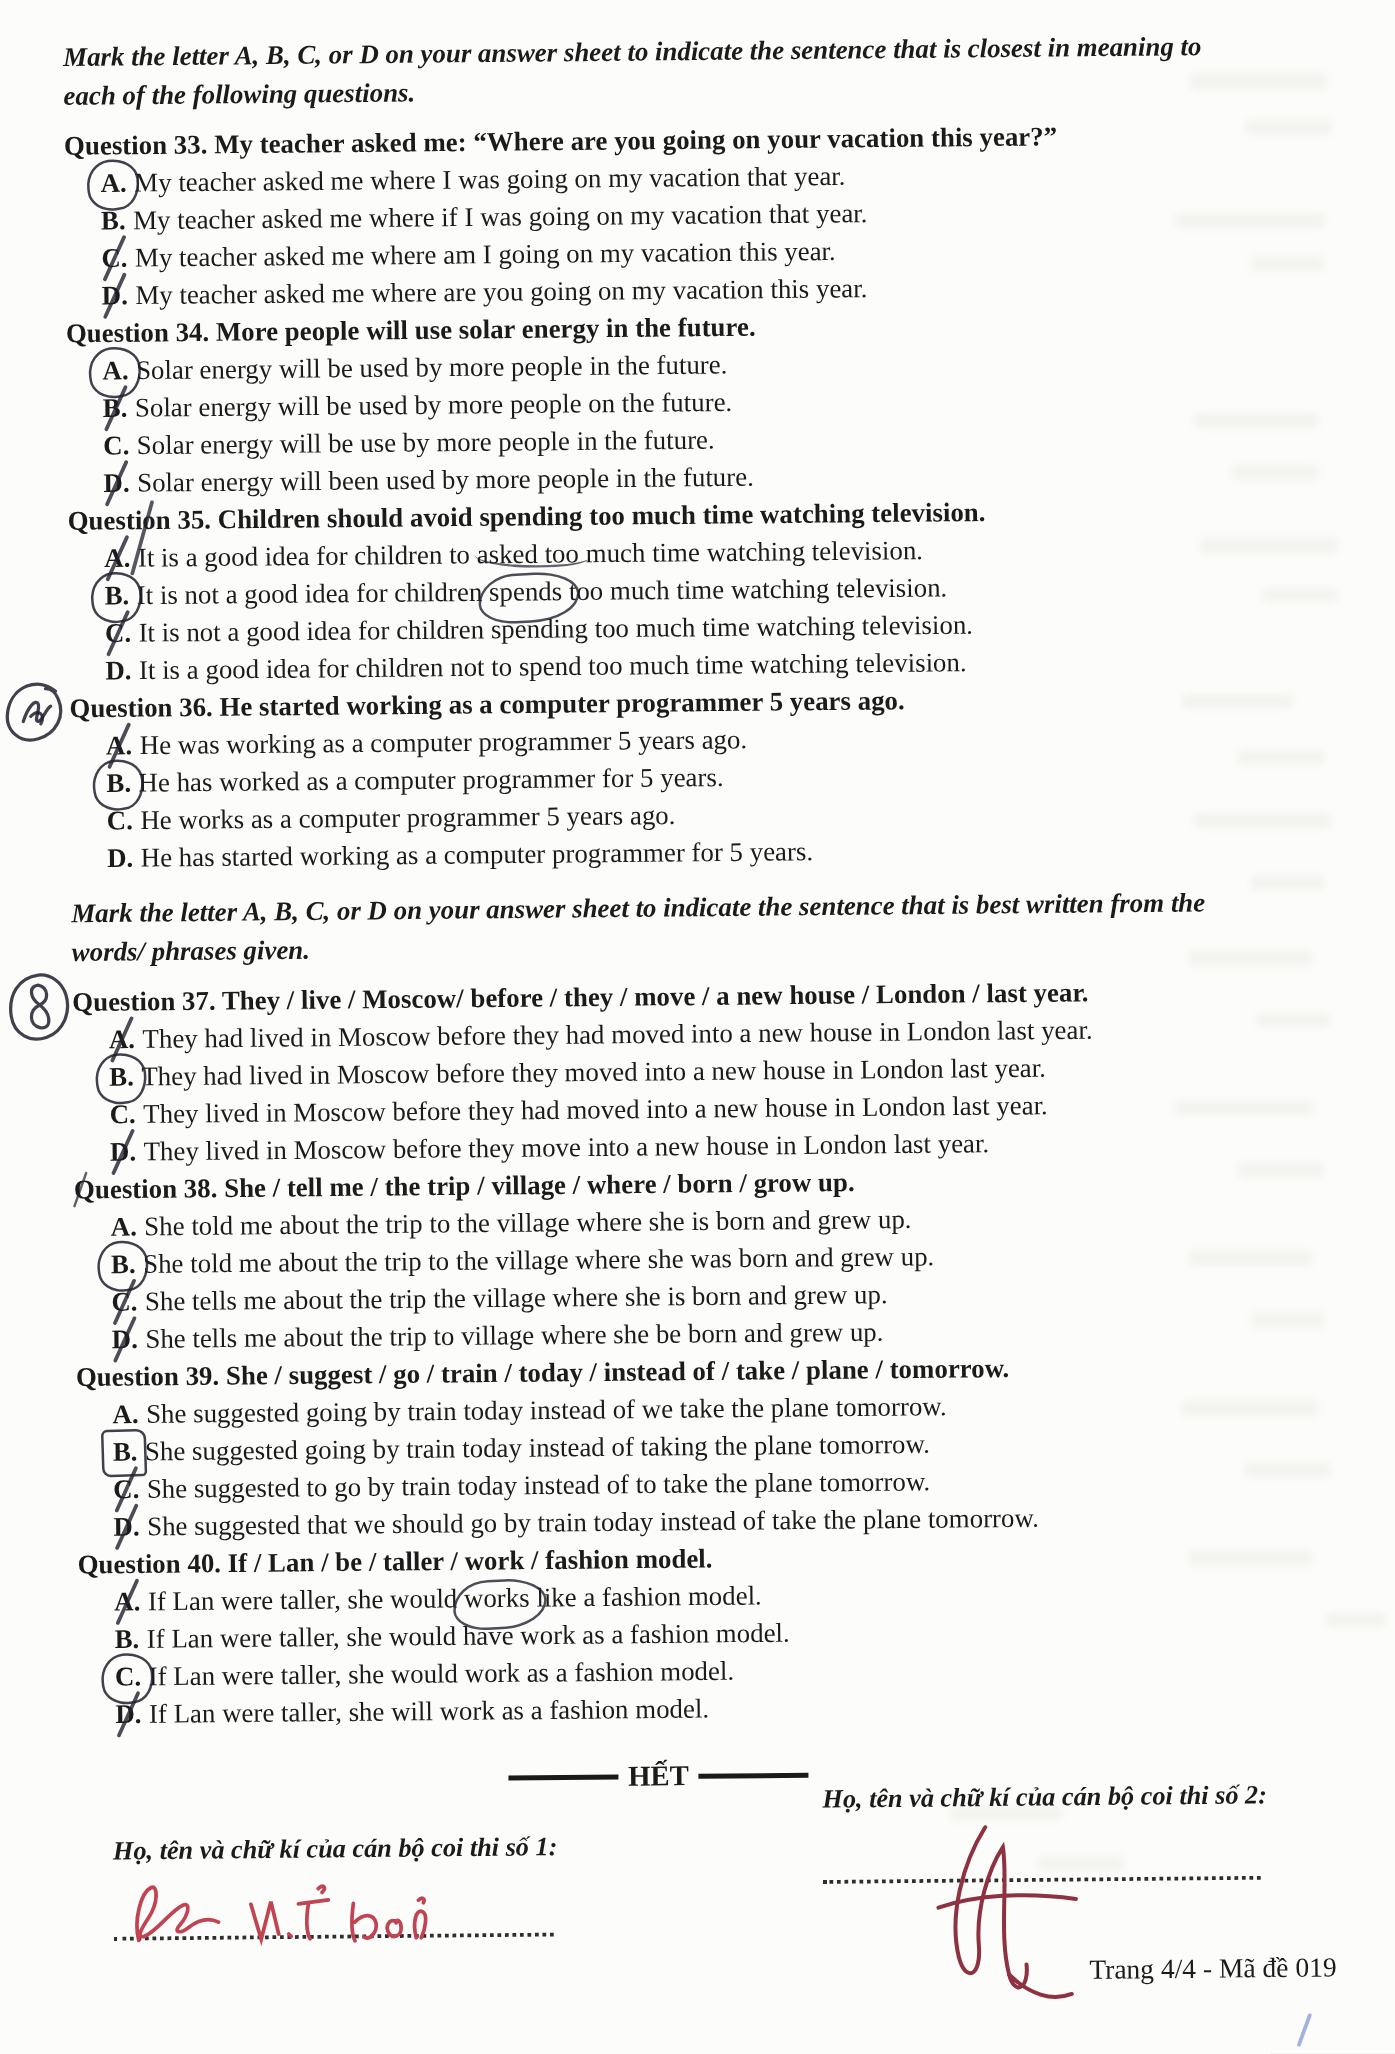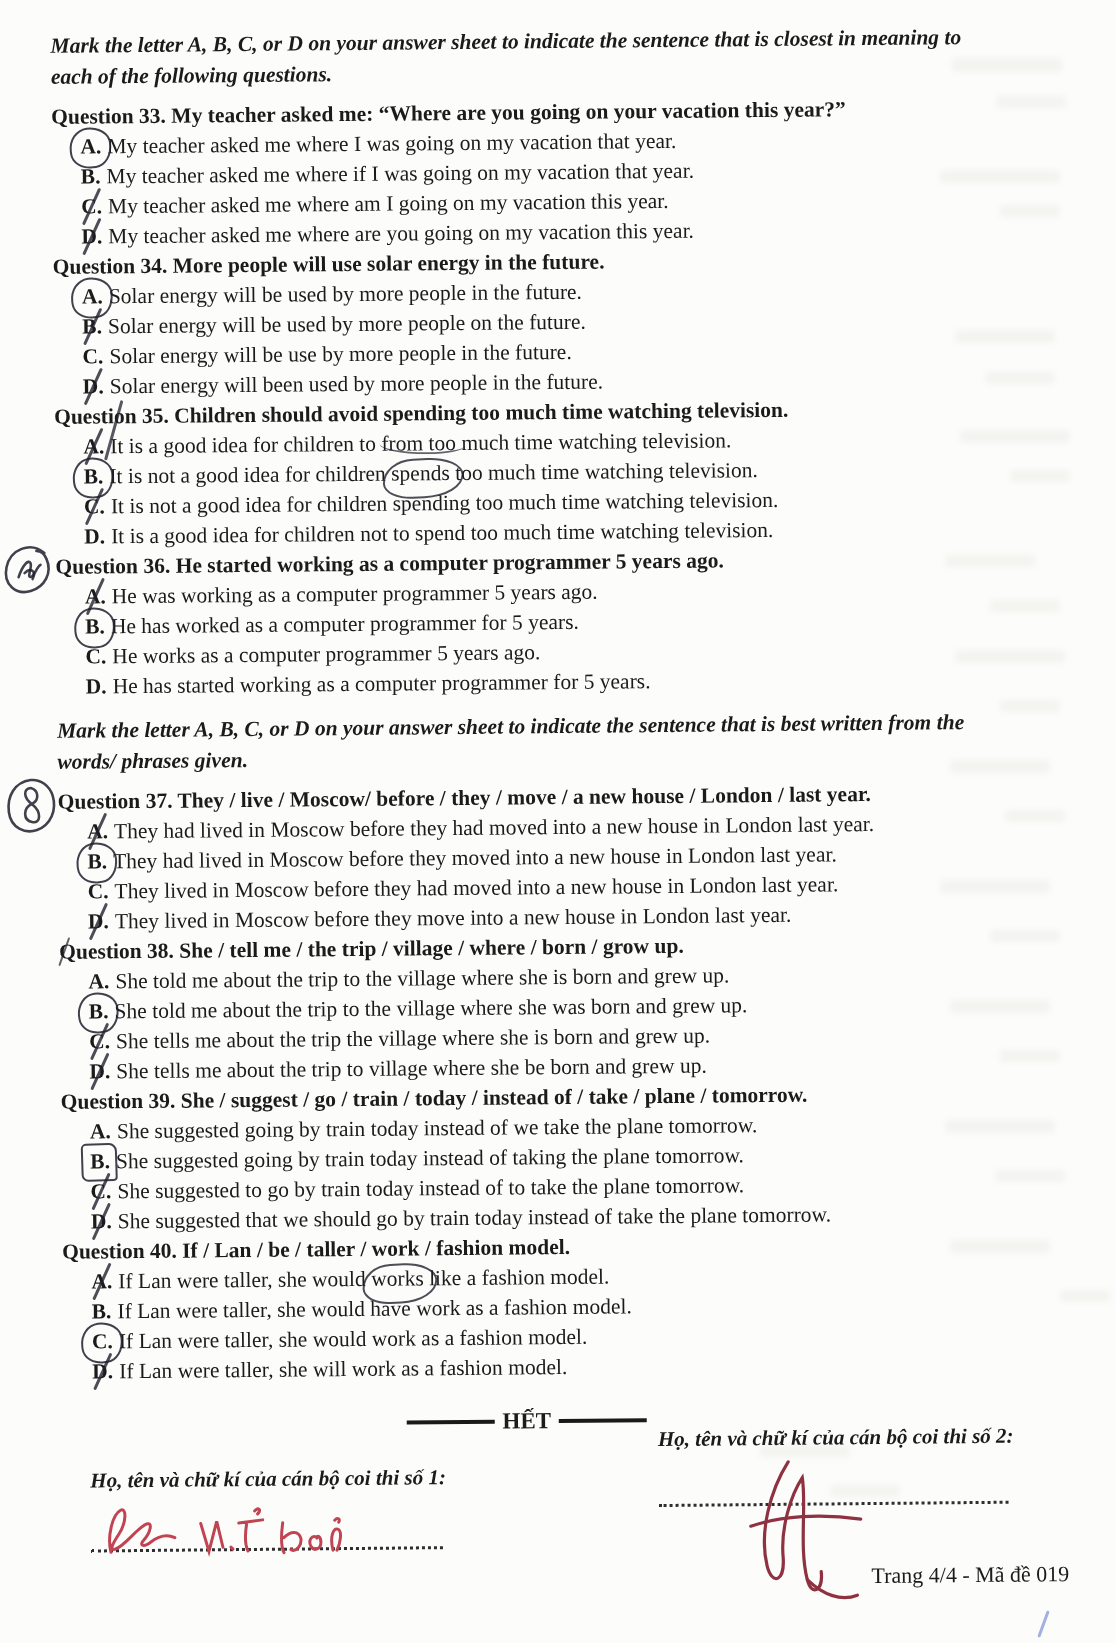--- a/index.html
+++ b/index.html
@@ -78,21 +78,21 @@
         </div>
         <div class="question">
           <div class="q-heading"><span class="q-num">Question 34. </span><span class="q-prompt">More people will use solar energy in the future.</span></div>
           <div class="option"><span class="opt-letter">A.<i class="pen pen-circle"></i></span><span class="opt-text">Solar energy will be used by more people in the future.</span></div>
           <div class="option"><span class="opt-letter">B.<i class="pen pen-slash"></i></span><span class="opt-text">Solar energy will be used by more people on the future.</span></div>
           <div class="option"><span class="opt-letter">C.</span><span class="opt-text">Solar energy will be use by more people in the future.</span></div>
           <div class="option"><span class="opt-letter">D.<i class="pen pen-slash"></i></span><span class="opt-text">Solar energy will been used by more people in the future.</span></div>
         </div>
         <div class="question">
           <div class="q-heading h-slash-long"><span class="q-num">Question 35. </span><span class="q-prompt">Children should avoid spending too much time watching television.</span></div>
-          <div class="option"><span class="opt-letter">A.<i class="pen pen-slash"></i></span><span class="opt-text">It is a good idea for children to <span class="word-underline">from too</span> much time watching television.</span></div>
+          <div class="option"><span class="opt-letter">A.<i class="pen pen-slash"></i></span><span class="opt-text">It is a good idea for children to <span class="word-underline">asked too</span> much time watching television.</span></div>
           <div class="option"><span class="opt-letter">B.<i class="pen pen-circle"></i></span><span class="opt-text">It is not a good idea for children <span class="word-circled">spends<i class="pen pen-wordcircle"></i></span> too much time watching television.</span></div>
           <div class="option"><span class="opt-letter">C.<i class="pen pen-slash"></i></span><span class="opt-text">It is not a good idea for children spending too much time watching television.</span></div>
           <div class="option"><span class="opt-letter">D.</span><span class="opt-text">It is a good idea for children not to spend too much time watching television.</span></div>
         </div>
         <div class="question">
           <div class="q-heading"><span class="doodle"><svg viewBox="0 0 58 60" fill="none" stroke="rgba(32,32,46,.85)" stroke-width="2.6" stroke-linecap="round">
                 <path d="M44 14 C30 2 10 10 6 28 C2 46 16 56 30 52 C44 48 52 34 46 20 C44 15 40 12 36 12"></path>
                 <path d="M18 38 C22 26 28 20 30 24 C32 28 26 38 30 38 C34 37 36 28 40 26"></path>
                 <path d="M24 34 C30 28 36 32 32 40"></path>
               </svg></span><span class="q-num">Question 36. </span><span class="q-prompt">He started working as a computer programmer 5 years ago.</span></div>

